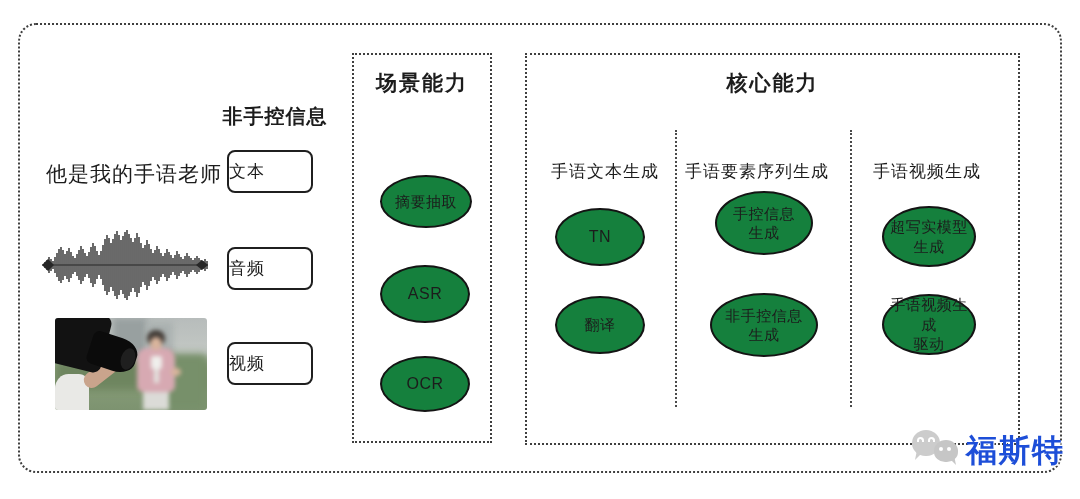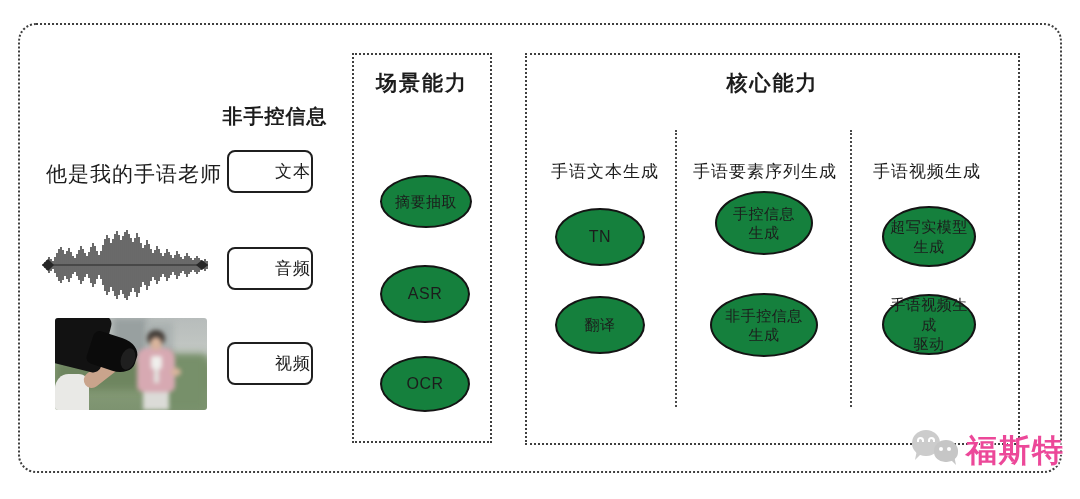--- a/index.html
+++ b/index.html
@@ -10,21 +10,21 @@
   .outer-border { position:absolute; left:18px; top:23px; width:1044px; height:450px;
     border:2px dotted #3f3f3f; border-radius:18px; }
 
   
   .input-label { position:absolute; left:206px; top:103px; width:138px; text-align:center;
     font-size:20px; font-weight:700; letter-spacing:1px; }
   .sentence { position:absolute; left:46px; top:160px; font-size:21px; letter-spacing:1px; }
 
   .mode-box { position:absolute; left:227px; width:86px; height:43px;
     border:2px solid #1f1f1f; border-radius:8px; background:#fff;
-    display:flex; align-items:center; justify-content:flex-end; font-size:17px; letter-spacing:1px; }
+    display:flex; align-items:center; justify-content:flex-start; font-size:17px; letter-spacing:1px; }
 
   .waveform { position:absolute; left:42px; top:229px; width:166px; height:72px; }
 
   
   .video-thumb { position:absolute; left:55px; top:318px; width:152px; height:92px;
     border-radius:3px; overflow:hidden; background:linear-gradient(#b7bcbb 0%,#c3c8c4 38%,#8ba07b 55%,#7d9370 100%); }
   .vt-building { position:absolute; left:58px; top:0; width:34px; height:44px; background:#98a0a0; filter:blur(3px); }
   .vt-building2 { position:absolute; left:92px; top:4px; width:26px; height:38px; background:#aab1b0; filter:blur(3px); }
   .vt-hedge { position:absolute; left:0; top:42px; width:152px; height:30px; background:#6e855f; filter:blur(4px); }
   .vt-hedge2 { position:absolute; left:104px; top:36px; width:48px; height:56px; background:#77906a; filter:blur(4px); }
@@ -70,21 +70,21 @@
   .wm-bubble-big:after { content:""; position:absolute; left:3px; bottom:-4px; width:8px; height:8px;
     background:#cccccc; clip-path:polygon(0 100%,100% 0,20% 0); }
   .wm-eye-arc { position:absolute; top:7px; width:7px; height:5px; border:2px solid #fff;
     border-bottom:none; border-radius:6px 6px 0 0; background:transparent; }
   .wm-bubble-small { position:absolute; left:34px; top:14px; width:24px; height:22px; background:#c6c6c6;
     border-radius:50% 50% 46% 46%; }
   .wm-bubble-small:after { content:""; position:absolute; right:2px; bottom:-3px; width:7px; height:7px;
     background:#c6c6c6; clip-path:polygon(100% 100%,0 0,80% 0); }
   .wm-dot { position:absolute; top:7px; width:4px; height:4px; background:#fff; border-radius:50%; }
   .wm-text { position:absolute; left:66px; top:4px; font-size:31px; font-weight:700; letter-spacing:2px;
-    color:#ec4899; text-shadow:1px 1px 0 #ffffff; }
+    color:#1d4ed8; text-shadow:1px 1px 0 #ffffff; }
 </style>
 </head>
 <body>
 
 <div class="canvas">
 
   <div class="outer-border"></div>
 
   <div class="input-label">非手控信息</div>
   <div class="sentence">他是我的手语老师</div>
@@ -219,21 +219,21 @@
     <div class="node latin" style="left:26px; top:301px; width:90px; height:56px;">OCR</div>
   </div>
 
   <div class="section-box core-box">
     <div class="section-title">核心能力</div>
 
     <div class="divider" style="left:148px"></div>
     <div class="divider" style="left:323px"></div>
 
     <div class="sub-label col-header" style="position:absolute; left:8px; width:140px;">手语文本生成</div>
-    <div class="sub-label col-header" style="position:absolute; left:158px; width:160px;">手语要素序列生成</div>
+    <div class="sub-label col-header" style="position:absolute; left:150px; width:160px;">手语要素序列生成</div>
     <div class="sub-label col-header" style="position:absolute; left:330px; width:140px;">手语视频生成</div>
 
     <div class="node latin" style="left:28px; top:153px; width:90px; height:58px;">TN</div>
     <div class="node" style="left:28px; top:241px; width:90px; height:58px;">翻译</div>
 
     <div class="node" style="left:188px; top:136px; width:98px; height:64px;">手控信息
 生成</div>
     <div class="node" style="left:183px; top:238px; width:108px; height:64px;">非手控信息
 生成</div>
 

